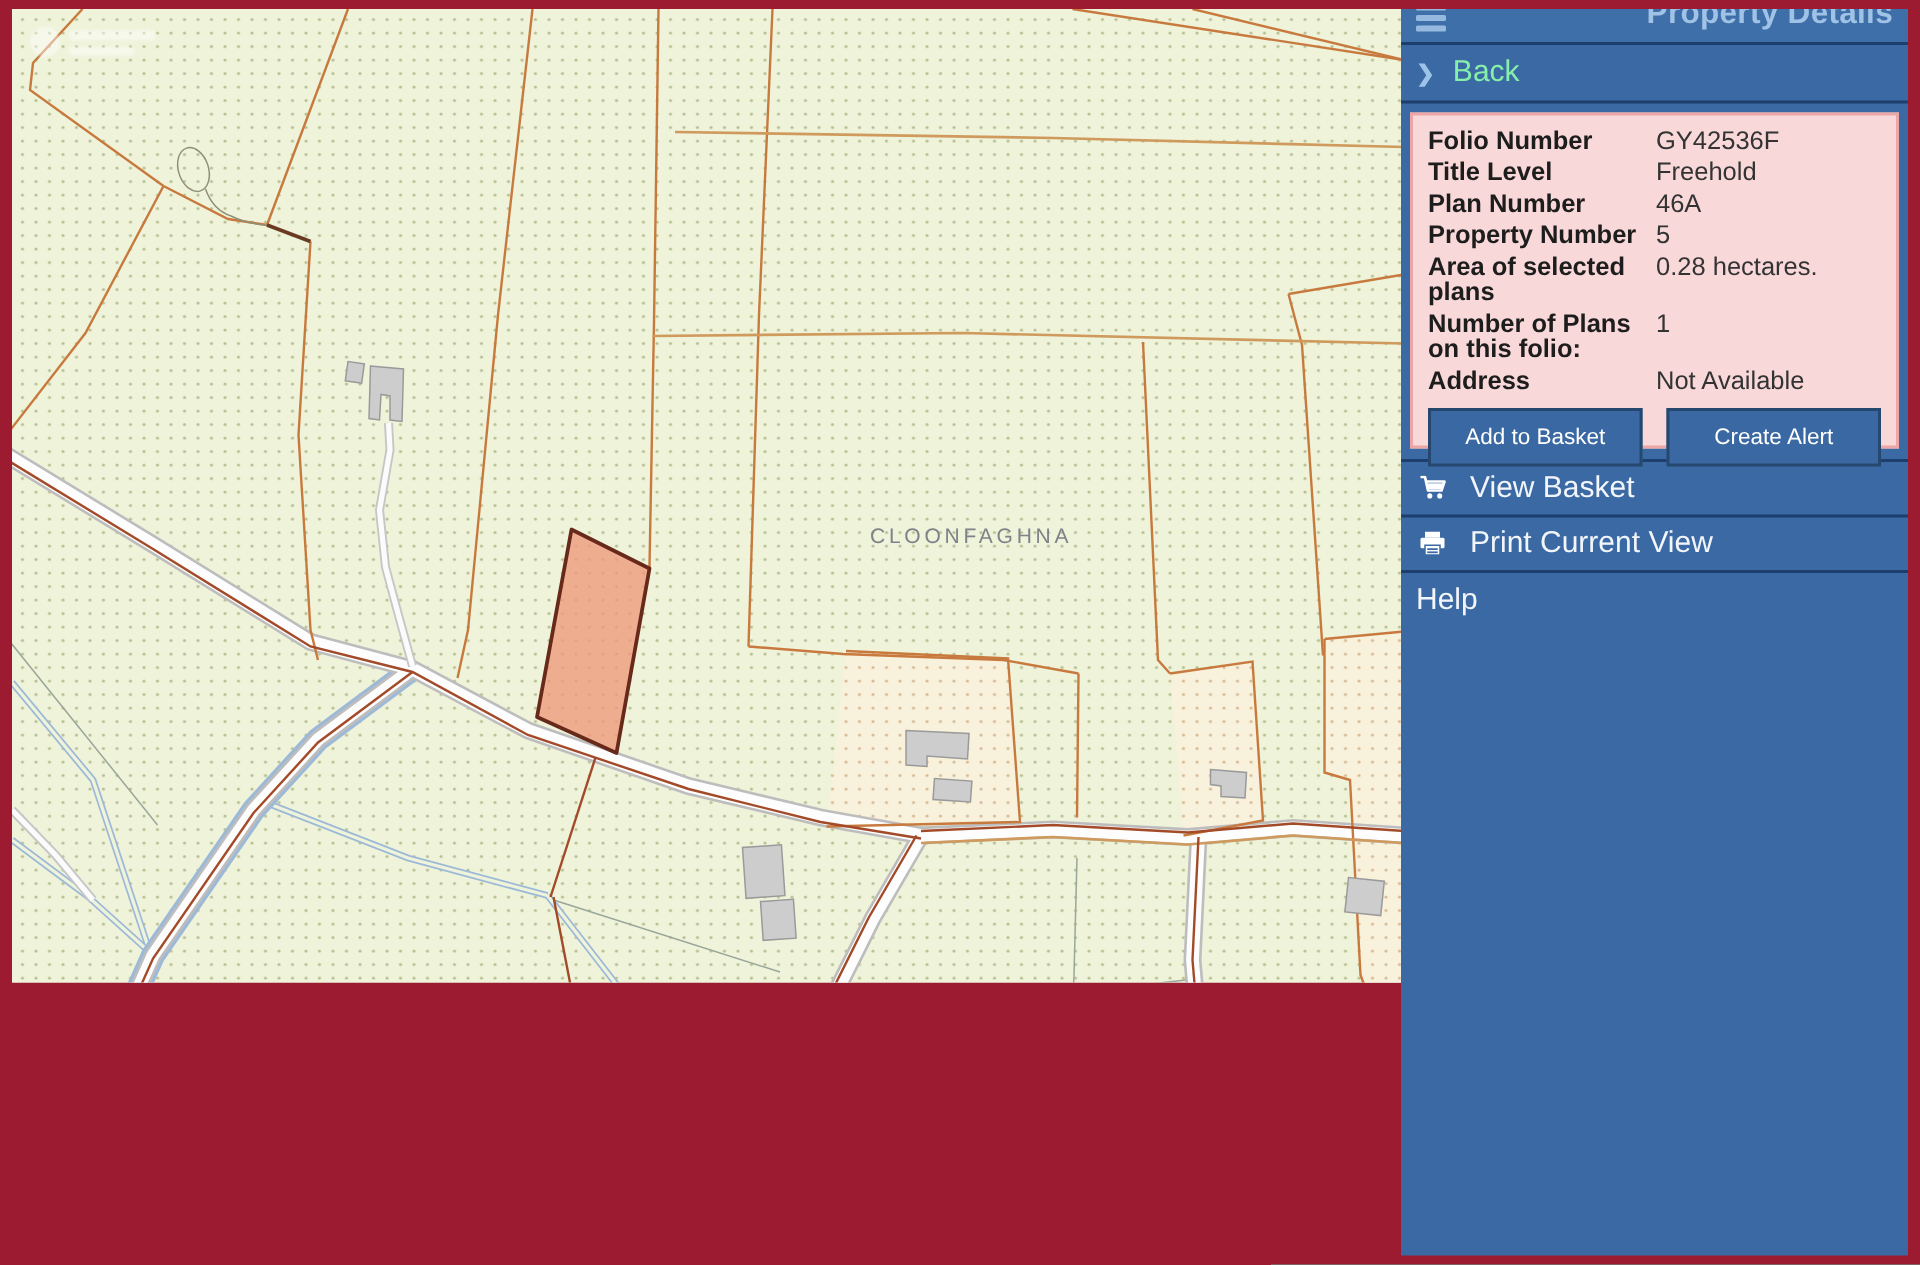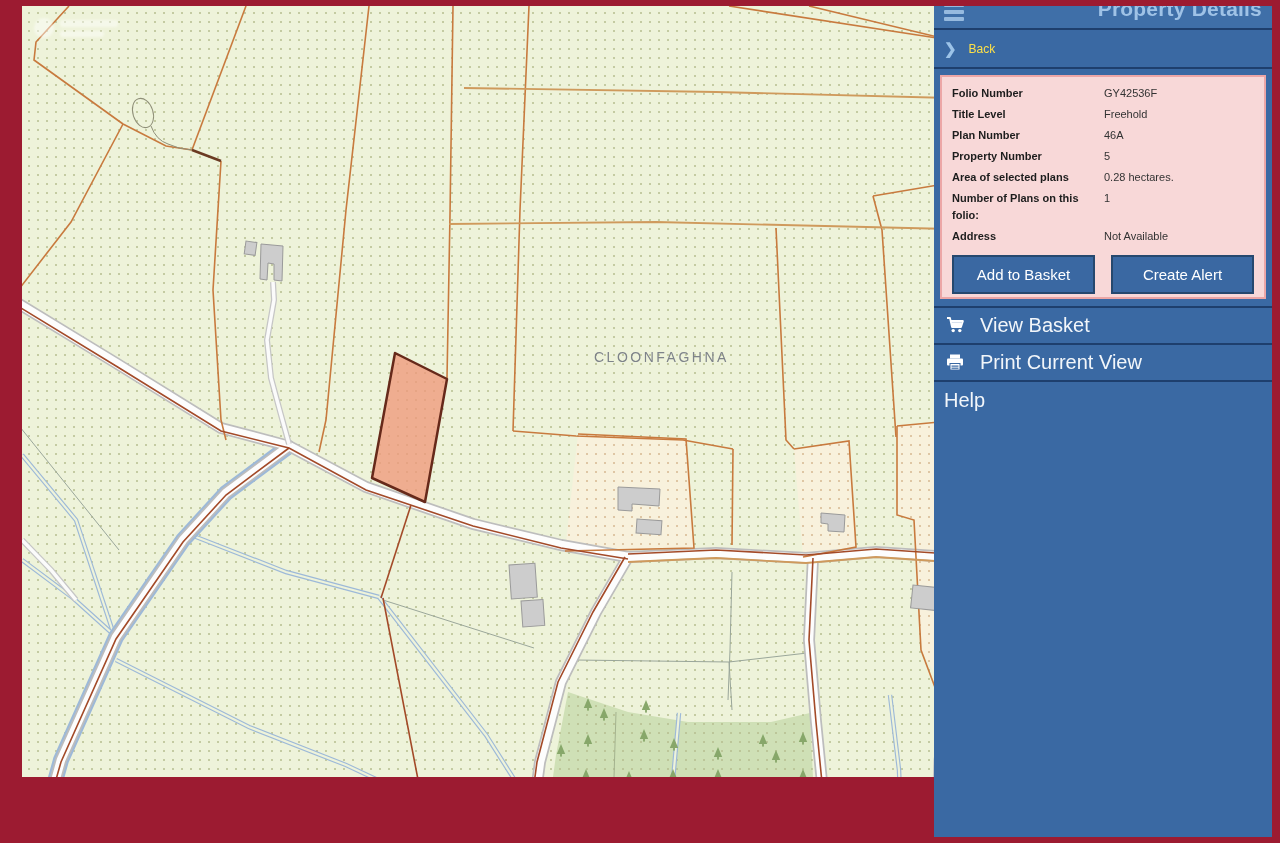--- a/index.html
+++ b/index.html
@@ -1,40 +1,40 @@
 <!DOCTYPE html>
 <html><head>
 <meta charset="utf-8">
 <style>
   html,body{margin:0;padding:0;background:#555;}
   *{box-sizing:border-box;}
   .frame{position:relative;width:1280px;height:843px;background:#9c1b31;overflow:hidden;
          font-family:"Liberation Sans",sans-serif;}
-  .map-wrap{position:absolute;left:22px;top:6px;width:928px;height:771px;overflow:hidden;background:#eef3da;}
+  .map-wrap{position:absolute;left:8px;top:6px;width:928px;height:649px;overflow:hidden;background:#eef3da;}
   .map-wrap svg{display:block;}
   .wm{position:absolute;left:12px;top:6px;width:120px;height:34px;opacity:.45;filter:blur(1.2px);pointer-events:none;}
   .wm i{position:absolute;background:#fff;border-radius:3px;}
   .wm .c{left:0;top:6px;width:20px;height:20px;border-radius:50%;}
   .wm .b1{left:26px;top:8px;width:58px;height:7px;}
   .wm .b2{left:26px;top:19px;width:44px;height:6px;}
 
   
   .sidebar{position:absolute;left:934px;top:6px;width:338px;height:831px;background:#3a69a3;color:#fff;}
   .sb-header{position:relative;height:22px;background:#3f6fa8;overflow:hidden;}
   .sb-title{position:absolute;right:10px;top:-9px;font-size:21px;font-weight:700;color:#9fc2e6;letter-spacing:.2px;}
   .burger{position:absolute;left:10px;top:-3px;width:20px;cursor:pointer;}
   .burger i{display:block;width:20px;height:4px;background:#96badf;border-radius:1px;margin-bottom:3px;}
   .sep{height:2px;background:#1e3f6d;}
   .back-row{height:37px;display:flex;align-items:center;padding-left:10px;cursor:pointer;}
   .back-chev{color:#9cc3e8;font-size:15px;font-weight:700;margin-right:12px;}
-  .back-label{font-size:12px;color:#fde047;}
+  .back-label{font-size:20px;color:#86efac;}
 
   .pink-panel{margin:6px 6px 0 6px;height:224px;background:#f8d8d8;border:2px solid #eca6a6;
               color:#222;padding:8px 0 0 10px;}
-  .rows{display:grid;grid-template-columns:150px 1fr;column-gap:2px;row-gap:4px;font-size:11px;line-height:17px;}
+  .rows{display:grid;grid-template-columns:150px 1fr;column-gap:2px;row-gap:4px;font-size:17px;line-height:17px;}
   .rows .lab{font-weight:700;color:#1d1d1d;}
   .rows .val{color:#333;}
   .btn-row{display:flex;gap:16px;margin:10px 10px 0 0;}
   .btn{flex:1 1 0;height:39px;background:#3a68a2;border:2px solid #26486e;color:#fff;
        font-size:15px;display:flex;align-items:center;justify-content:center;cursor:pointer;}
 
   .disclaimer{margin:8px 6px 0 6px;height:106px;background:#fff;border:2px solid #172f52;
               padding:6px 9px;font-size:15px;line-height:22.5px;color:#51514a;}
   .disclaimer b{color:#26261f;}
   .dlink{color:#9fa8b0;text-decoration:underline;cursor:pointer;}

